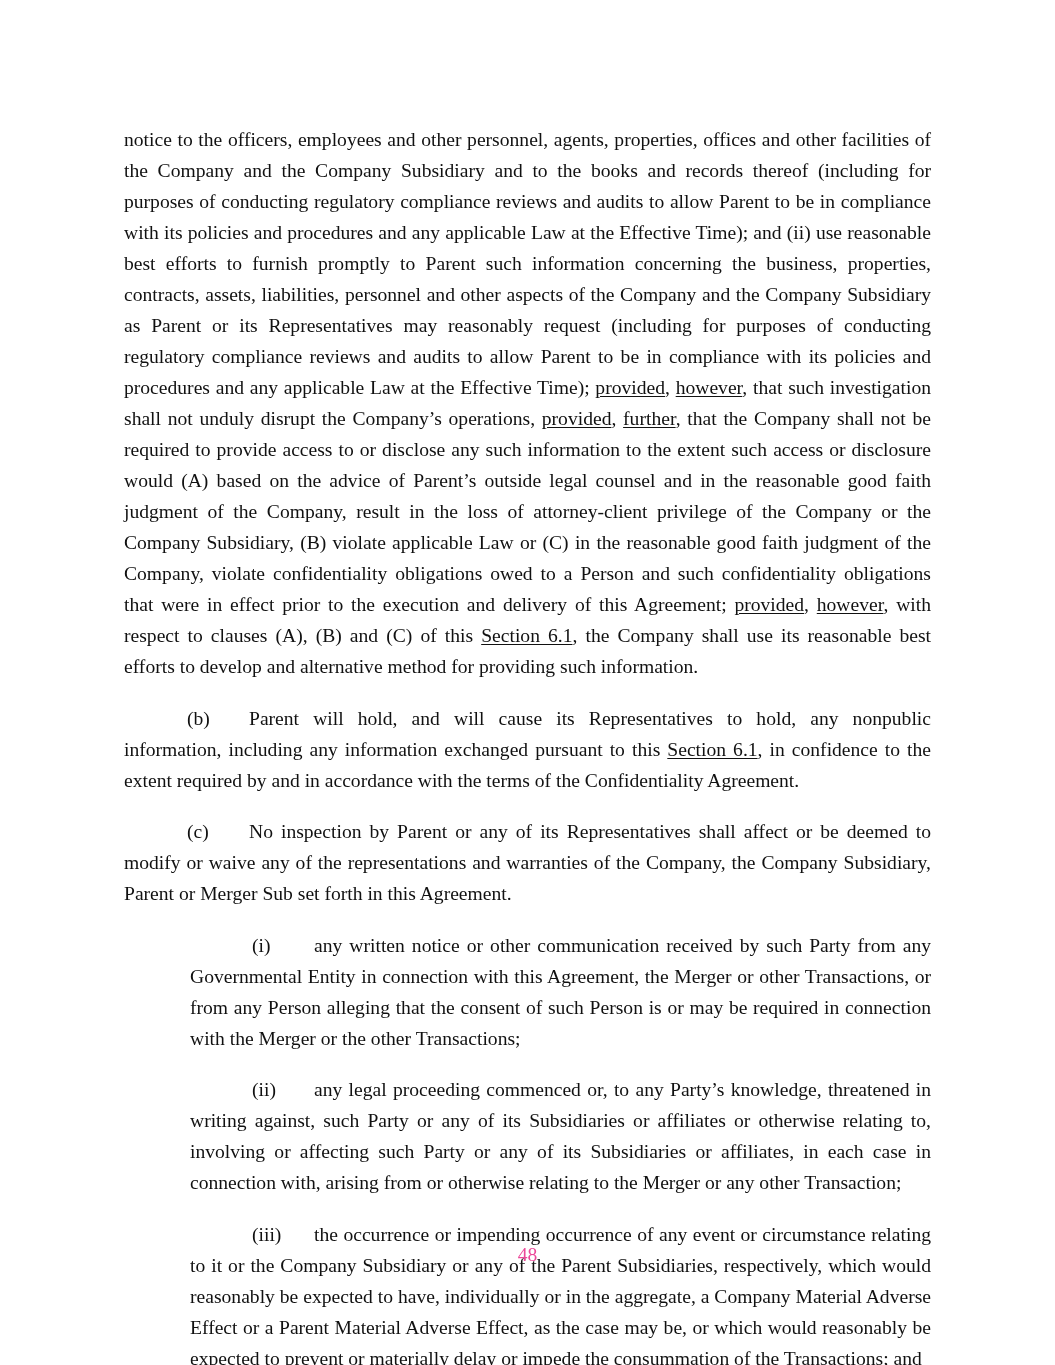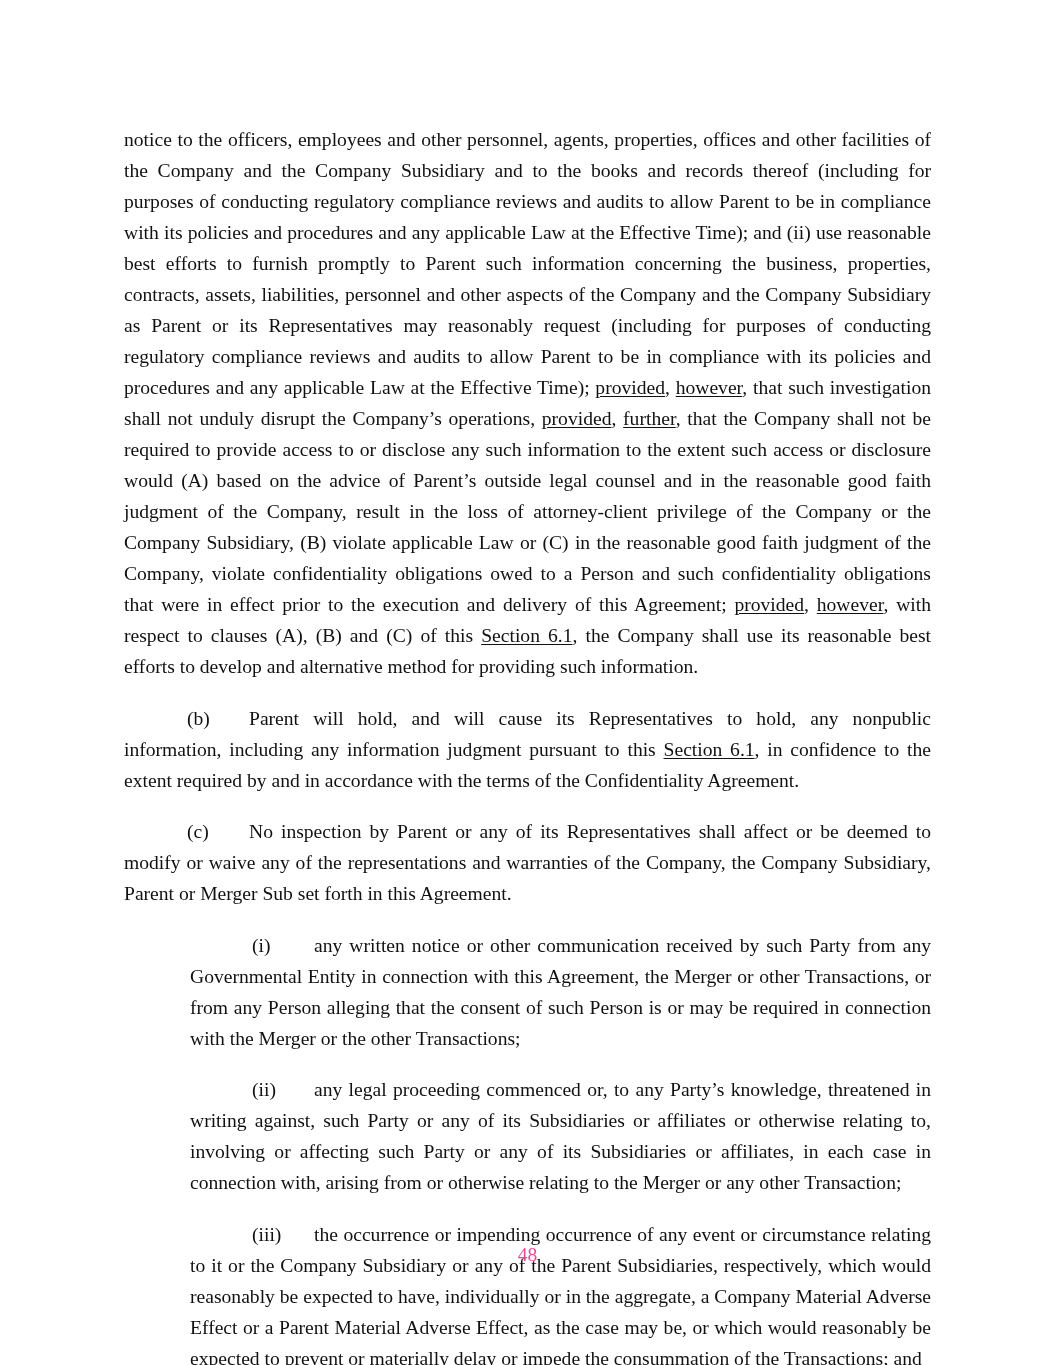--- a/index.html
+++ b/index.html
@@ -18,21 +18,21 @@
     position: absolute; left: 0; width: 1055px; top: 1244px; text-align: center;
     font-family: "Liberation Serif", serif; font-size: 19.6px; color: #ec4899;
   }
 </style>
 </head>
 <body>
 
 <div class="page">
   <p class="para"><span>notice to the officers, employees and other personnel, agents, properties, offices and other facilities of the Company and the Company Subsidiary and to the books and records thereof (including for purposes of conducting regulatory compliance reviews and audits to allow Parent to be in compliance with its policies and procedures and any applicable Law at the Effective Time); and (ii) use reasonable best efforts to furnish promptly to Parent such information concerning the business, properties, contracts, assets, liabilities, personnel and other aspects of the Company and the Company Subsidiary as Parent or its Representatives may reasonably request (including for purposes of conducting regulatory compliance reviews and audits to allow Parent to be in compliance with its policies and procedures and any applicable Law at the Effective Time); </span><span class="u">provided</span><span>, </span><span class="u">however</span><span>, that such investigation shall not unduly disrupt the Company’s operations, </span><span class="u">provided</span><span>, </span><span class="u">further</span><span>, that the Company shall not be required to provide access to or disclose any such information to the extent such access or disclosure would (A) based on the advice of Parent’s outside legal counsel and in the reasonable good faith judgment of the Company, result in the loss of attorney-client privilege of the Company or the Company Subsidiary, (B) violate applicable Law or (C) in the reasonable good faith judgment of the Company, violate confidentiality obligations owed to a Person and such confidentiality obligations that were in effect prior to the execution and delivery of this Agreement; </span><span class="u">provided</span><span>, </span><span class="u">however</span><span>, with respect to clauses (A), (B) and (C) of this </span><span class="u">Section 6.1</span><span>, the Company shall use its reasonable best efforts to develop and alternative method for providing such information.</span></p>
 
-  <p class="para indent1"><span class="lbl">(b)</span><span>Parent will hold, and will cause its Representatives to hold, any nonpublic information, including any information judgment pursuant to this </span><span class="u">Section 6.1</span><span>, in confidence to the extent required by and in accordance with the terms of the Confidentiality Agreement.</span></p>
+  <p class="para indent1"><span class="lbl">(b)</span><span>Parent will hold, and will cause its Representatives to hold, any nonpublic information, including any information exchanged pursuant to this </span><span class="u">Section 6.1</span><span>, in confidence to the extent required by and in accordance with the terms of the Confidentiality Agreement.</span></p>
 
   <p class="para indent1"><span class="lbl">(c)</span><span>No inspection by Parent or any of its Representatives shall affect or be deemed to modify or waive any of the representations and warranties of the Company, the Company Subsidiary, Parent or Merger Sub set forth in this Agreement.</span></p>
 
 
   <p class="para sub"><span class="lbl">(i)</span><span>any written notice or other communication received by such Party from any Governmental Entity in connection with this Agreement, the Merger or other Transactions, or from any Person alleging that the consent of such Person is or may be required in connection with the Merger or the other Transactions;</span></p>
 
   <p class="para sub"><span class="lbl">(ii)</span><span>any legal proceeding commenced or, to any Party’s knowledge, threatened in writing against, such Party or any of its Subsidiaries or affiliates or otherwise relating to, involving or affecting such Party or any of its Subsidiaries or affiliates, in each case in connection with, arising from or otherwise relating to the Merger or any other Transaction;</span></p>
 
   <p class="para sub"><span class="lbl">(iii)</span><span>the occurrence or impending occurrence of any event or circumstance relating to it or the Company Subsidiary or any of the Parent Subsidiaries, respectively, which would reasonably be expected to have, individually or in the aggregate, a Company Material Adverse Effect or a Parent Material Adverse Effect, as the case may be, or which would reasonably be expected to prevent or materially delay or impede the consummation of the Transactions; and</span></p>
 </div>

